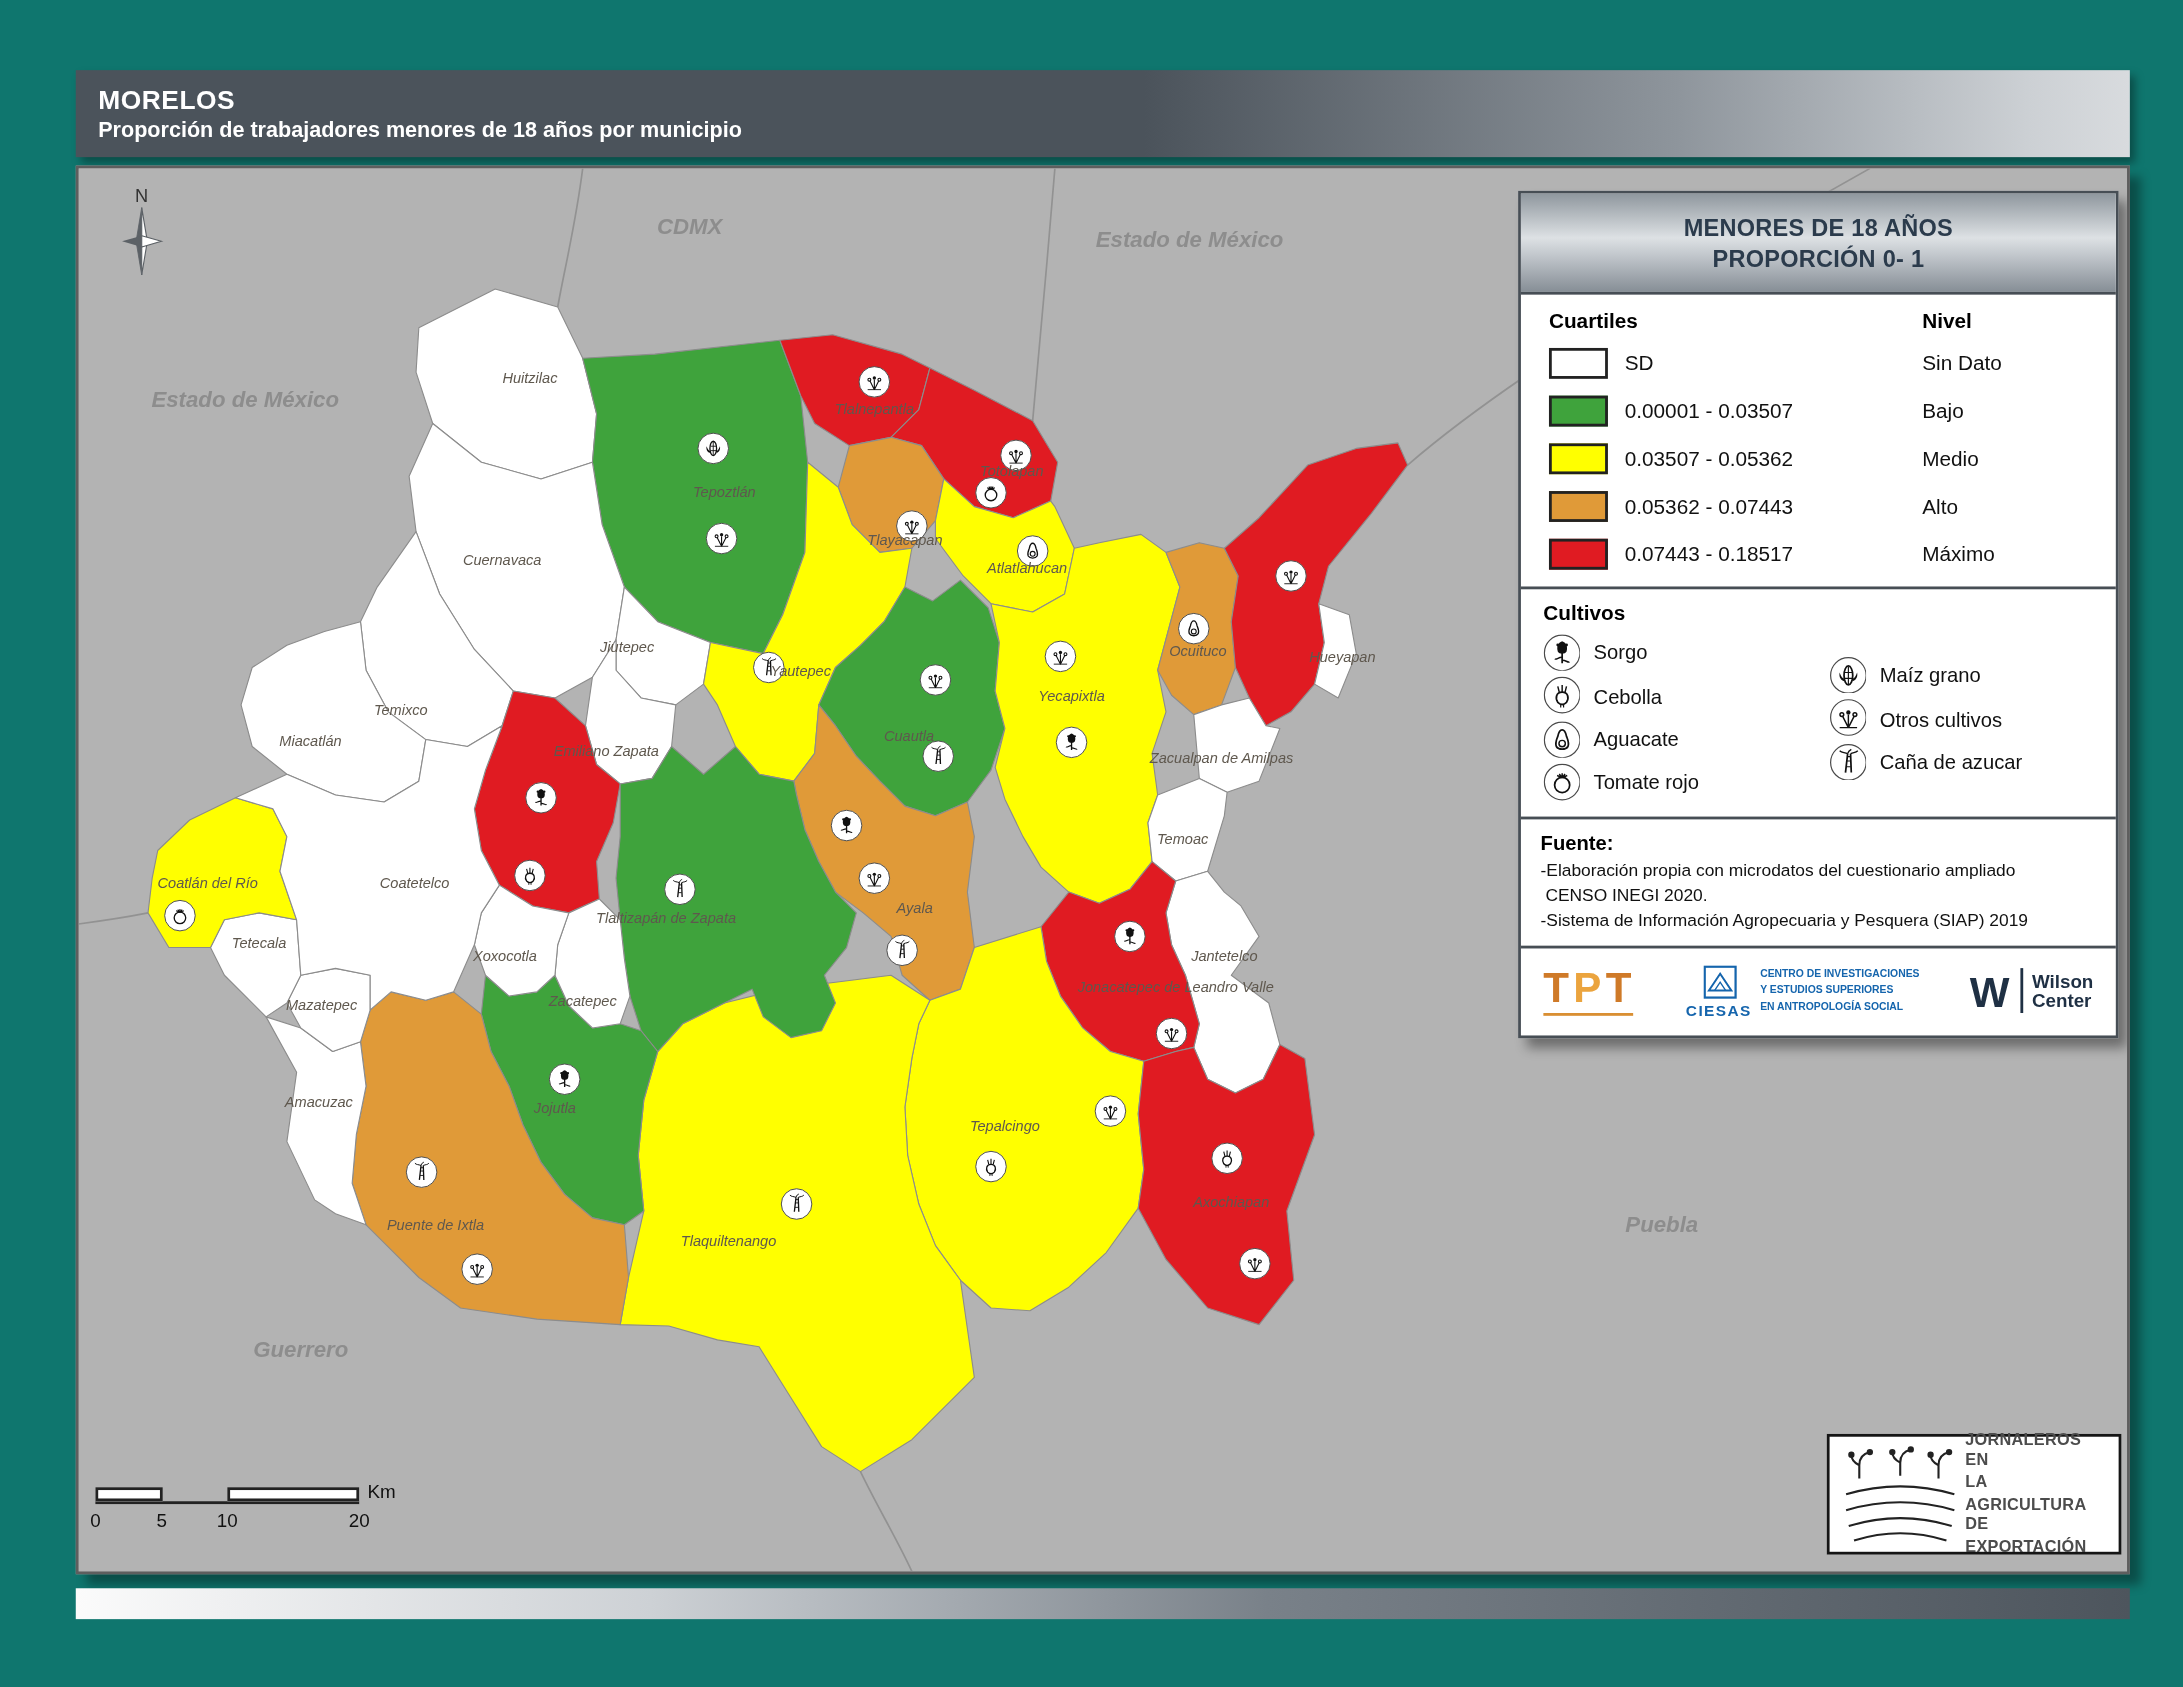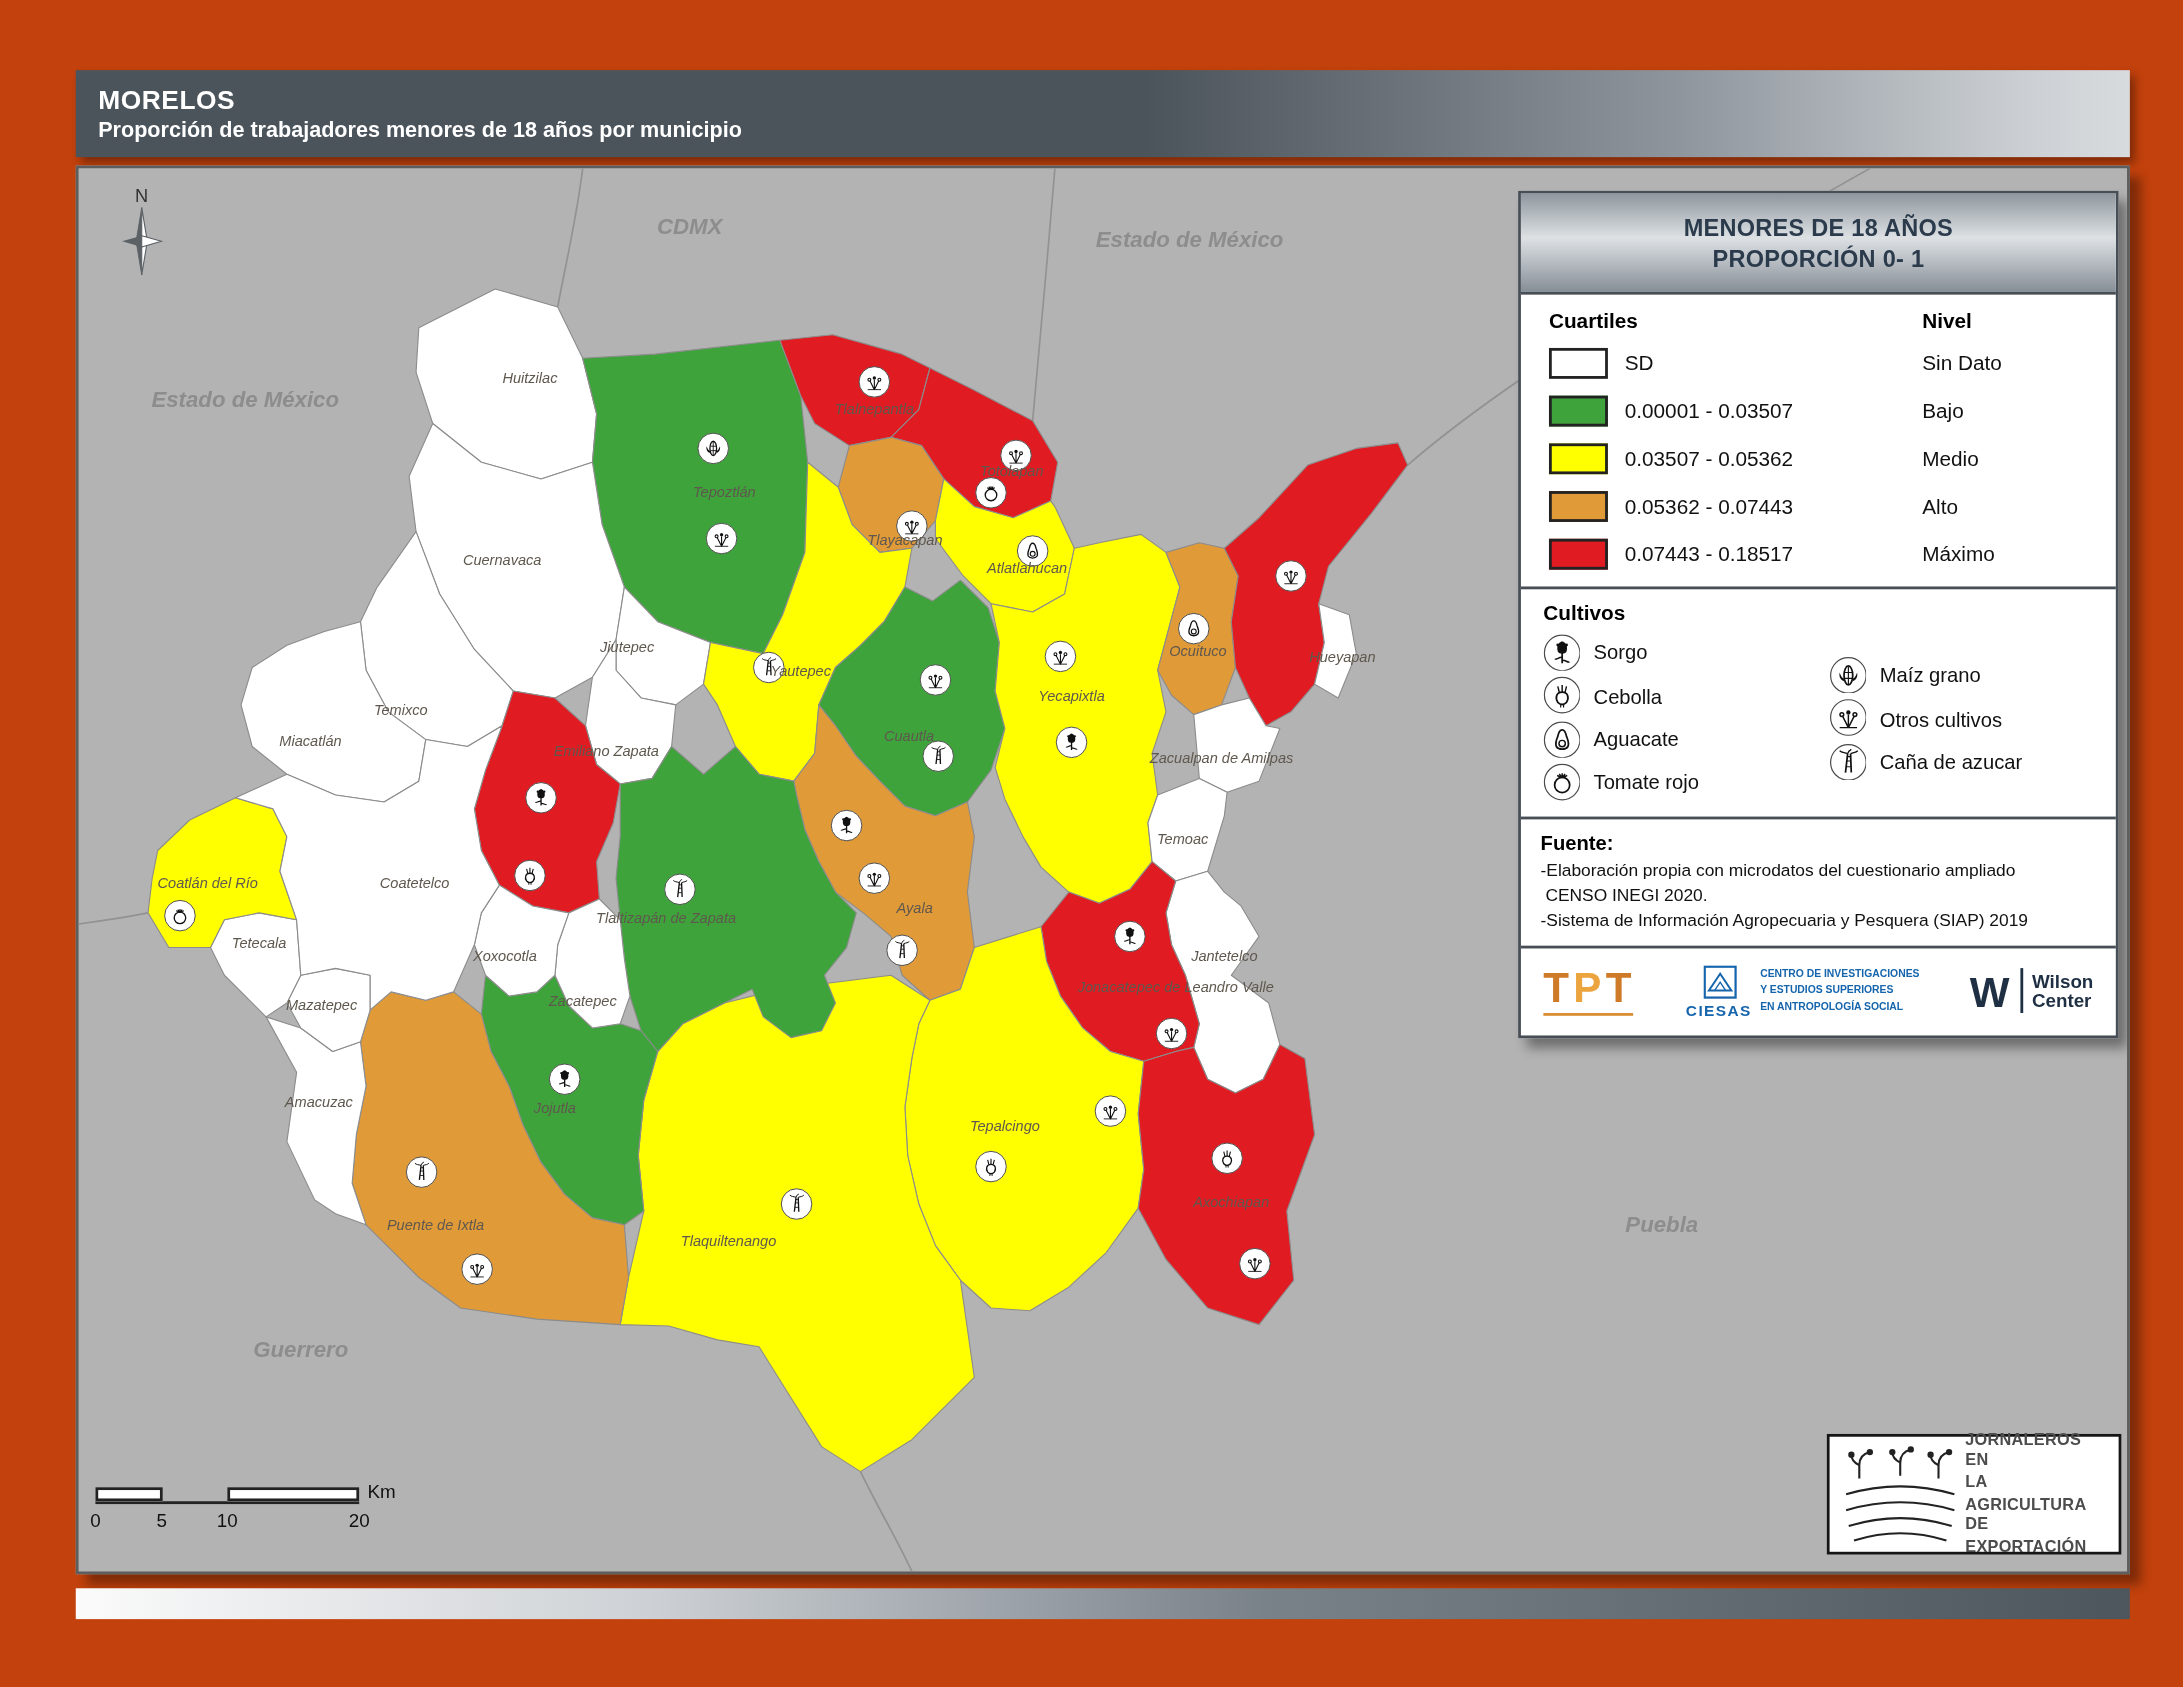--- a/index.html
+++ b/index.html
@@ -1,17 +1,17 @@
 <!DOCTYPE html>
 <html style="font-size:8px"><head>
 <meta charset="utf-8">
 <style>
   html,body{margin:0;padding:0;background:#ebebed;}
   body{width:2183px;height:1687px;overflow:hidden;}
-  .viewport{width:2183px;height:1687px;position:relative;background:#c2410c;}
+  .viewport{width:2183px;height:1687px;position:relative;background:#0f766e;}
   .page{width:778px;height:601px;transform:scale(2.80612);transform-origin:0 0;position:relative;
         font-family:"Liberation Sans",sans-serif;}
 
   
   .hdr{position:absolute;left:27px;top:25px;width:732px;height:31px;box-sizing:border-box;
        background:linear-gradient(90deg,#4b535b 0%,#4b535b 52%,#8e959c 78%,#ccd0d4 95%,#d8dbde 100%);
        color:#fff;padding:4.5px 0 0 8px;box-shadow:2px 2px 3px rgba(0,0,0,.35);}
   .hdr .t{font-size:9.4px;font-weight:bold;letter-spacing:0.2px;}
   .hdr .s{font-size:7.7px;font-weight:bold;margin-top:1px;}
 

